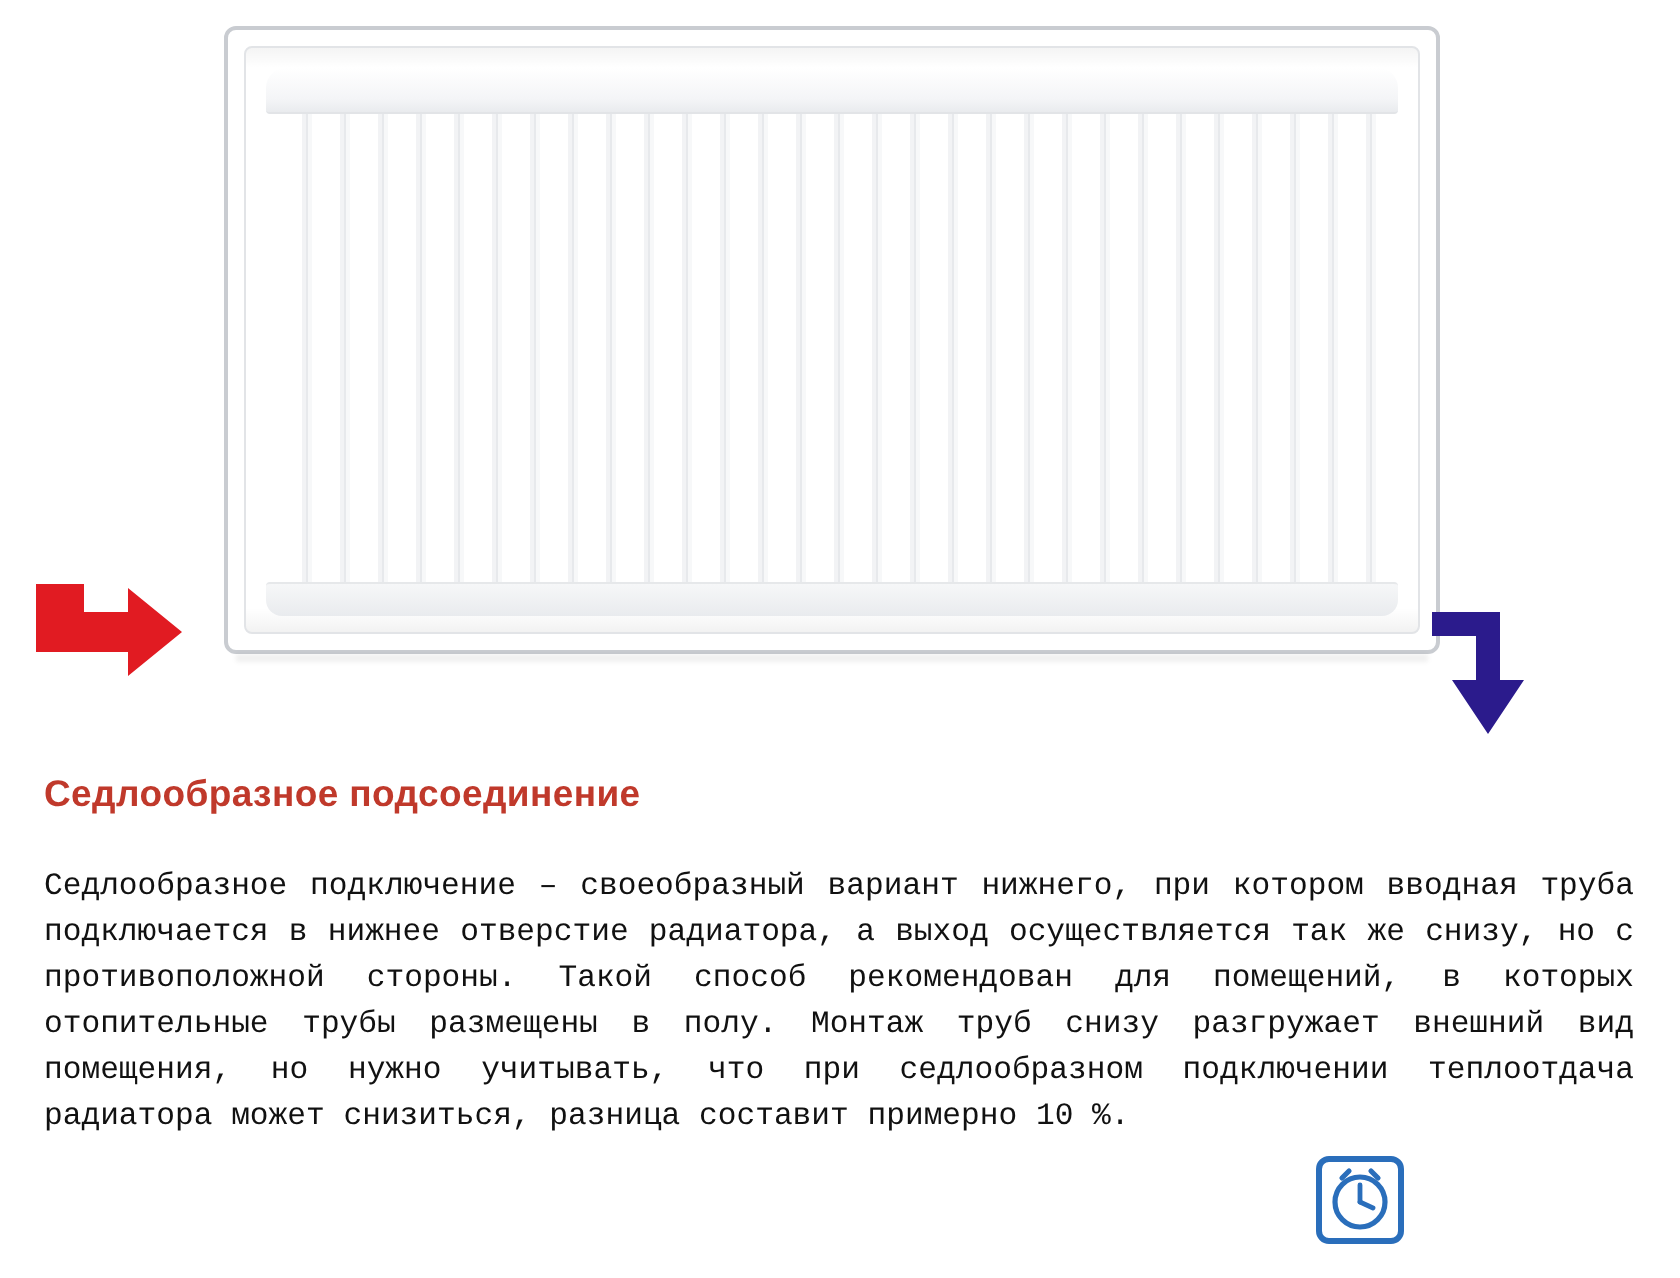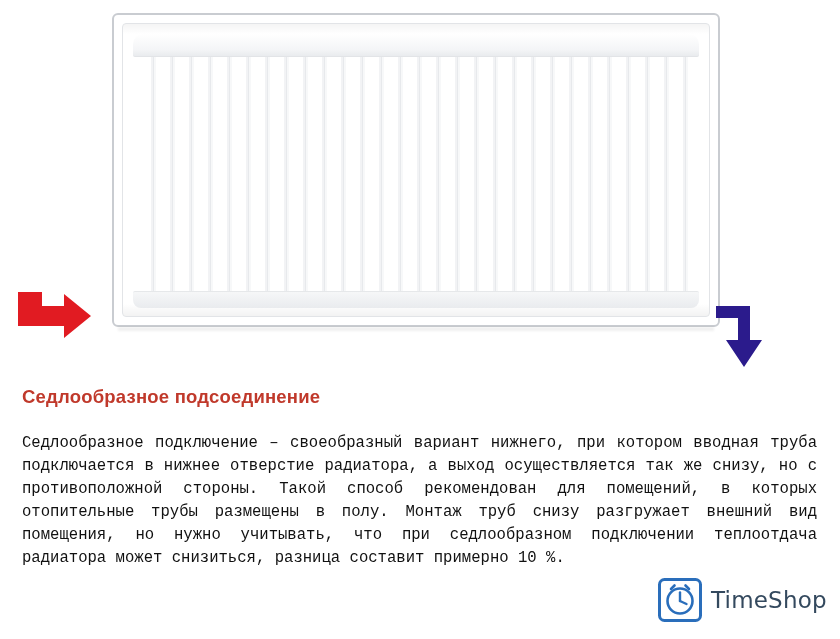--- a/index.html
+++ b/index.html
@@ -187,14 +187,13 @@
 
 <div id="watermark">
   <svg width="44" height="44" viewBox="0 0 44 44">
     <rect x="1.5" y="1.5" width="41" height="41" rx="5" ry="5" fill="#ffffff" stroke="#2a6ebb" stroke-width="3"></rect>
     <circle cx="22" cy="23" r="12.5" fill="#ffffff" stroke="#2a6ebb" stroke-width="2.6"></circle>
     <line x1="22" y1="23" x2="22" y2="14.5" stroke="#2a6ebb" stroke-width="2.4" stroke-linecap="round"></line>
     <line x1="22" y1="23" x2="28.5" y2="26" stroke="#2a6ebb" stroke-width="2.4" stroke-linecap="round"></line>
     <line x1="16.5" y1="7.5" x2="13" y2="11" stroke="#2a6ebb" stroke-width="2.6" stroke-linecap="round"></line>
     <line x1="27.5" y1="7.5" x2="31" y2="11" stroke="#2a6ebb" stroke-width="2.6" stroke-linecap="round"></line>
   </svg>
-  <span class="wm-text">TimeShop</span>
 </div>
 
 </body></html>

